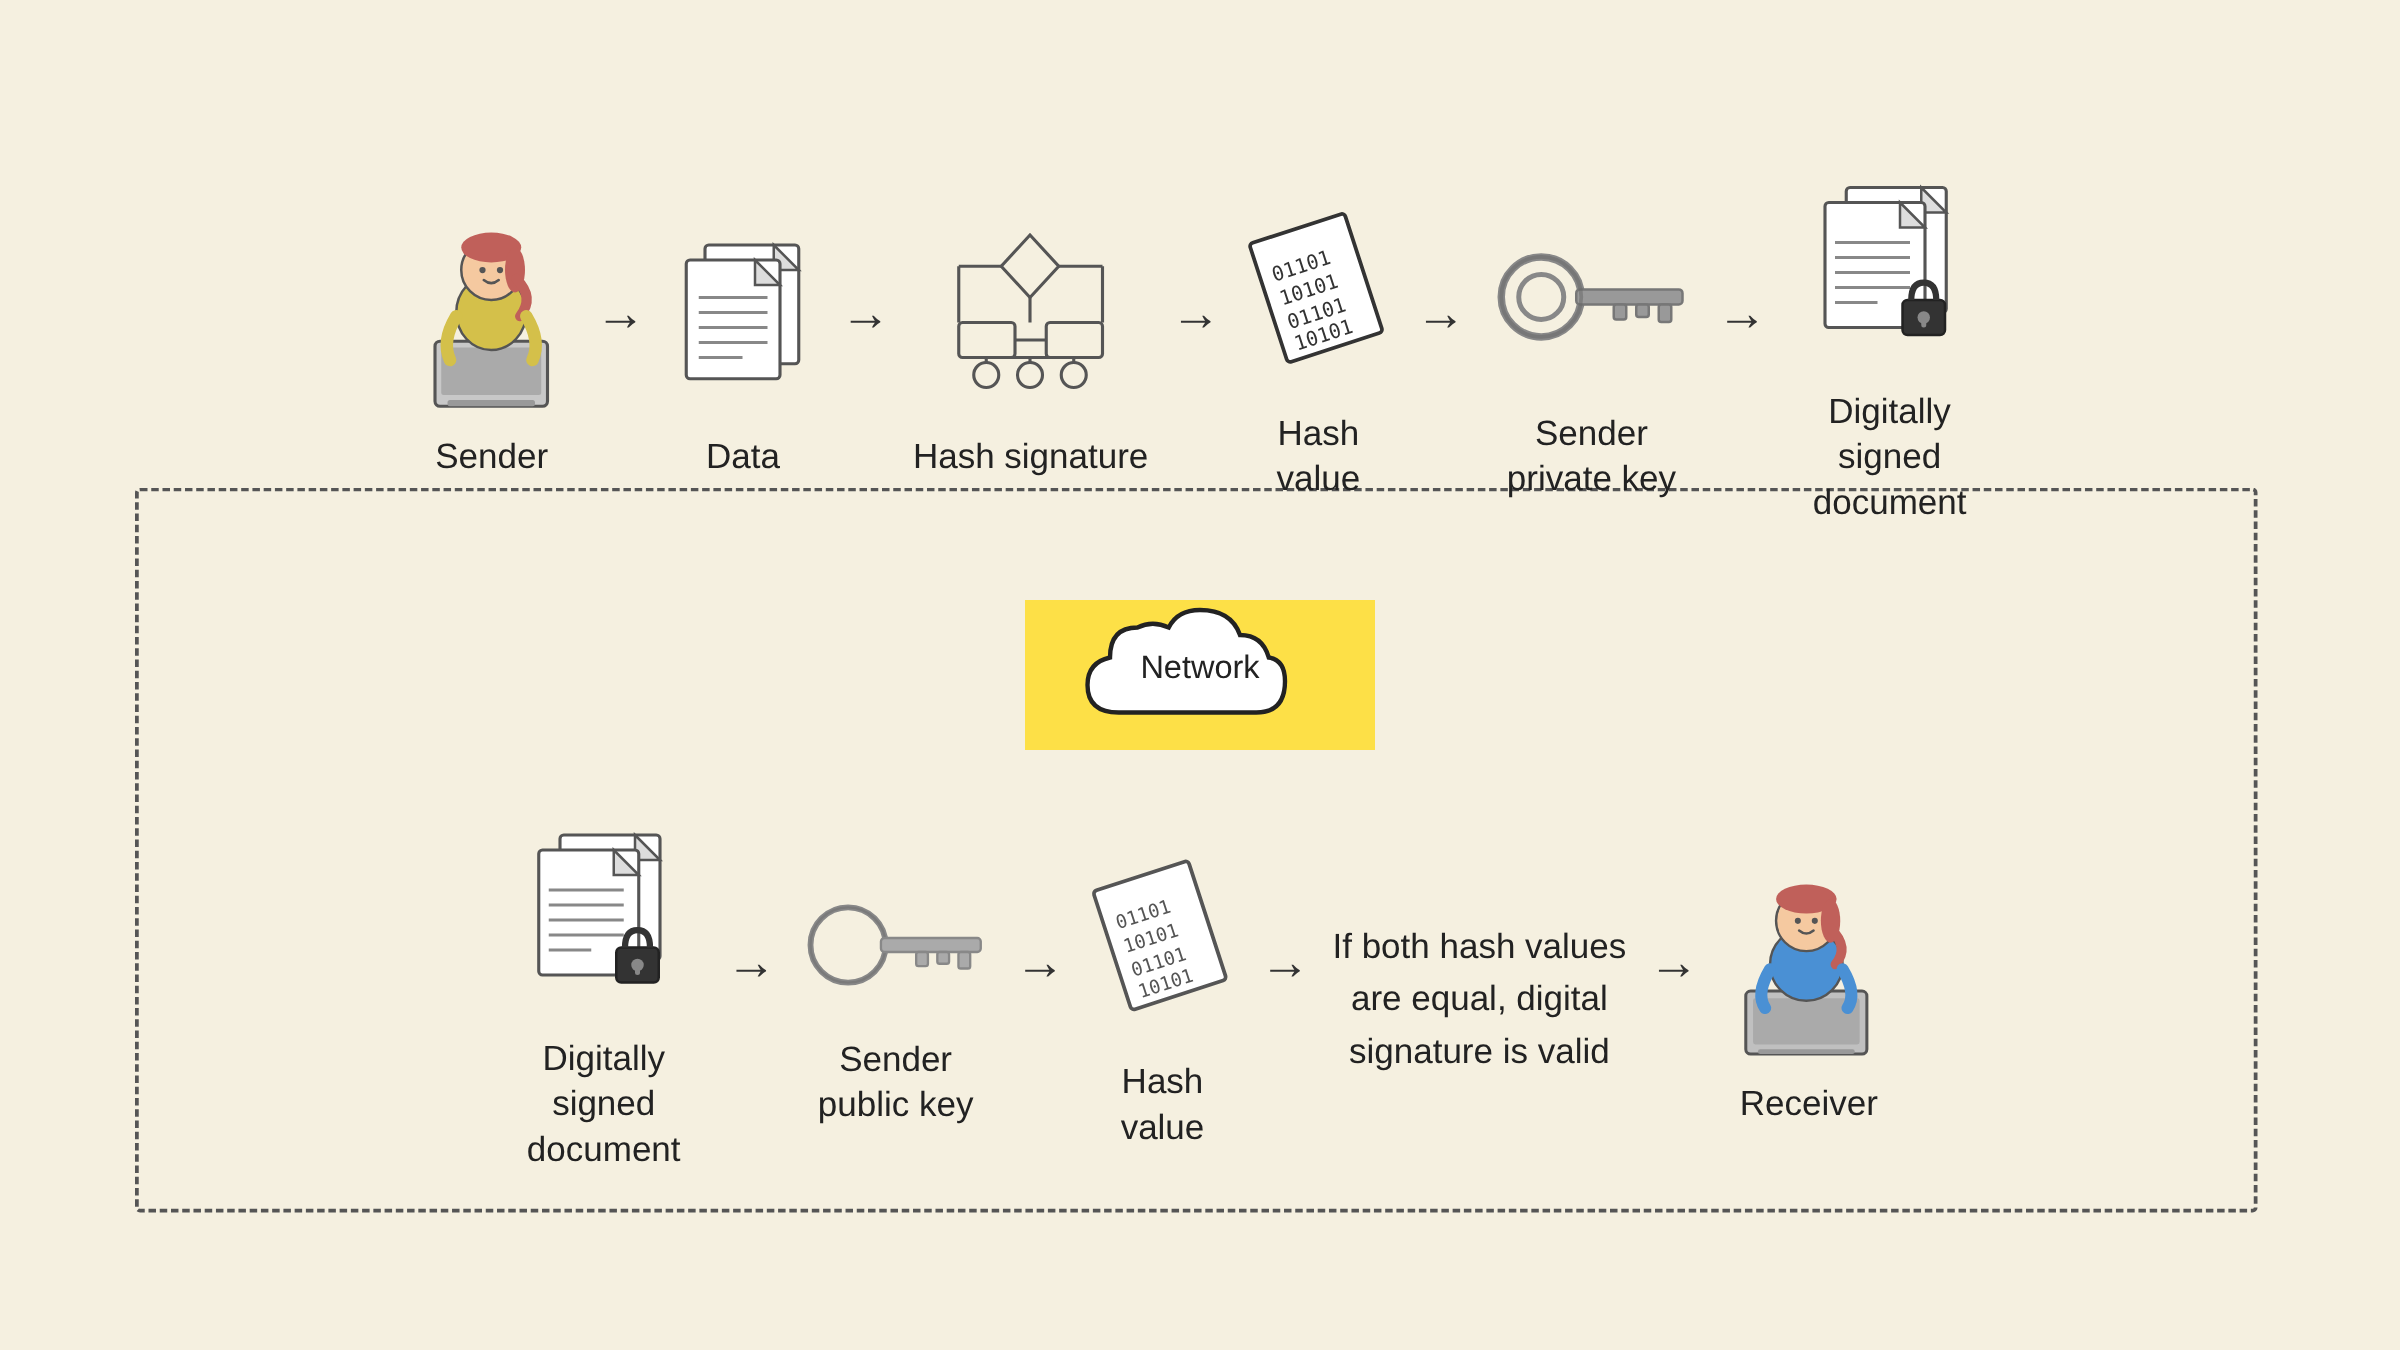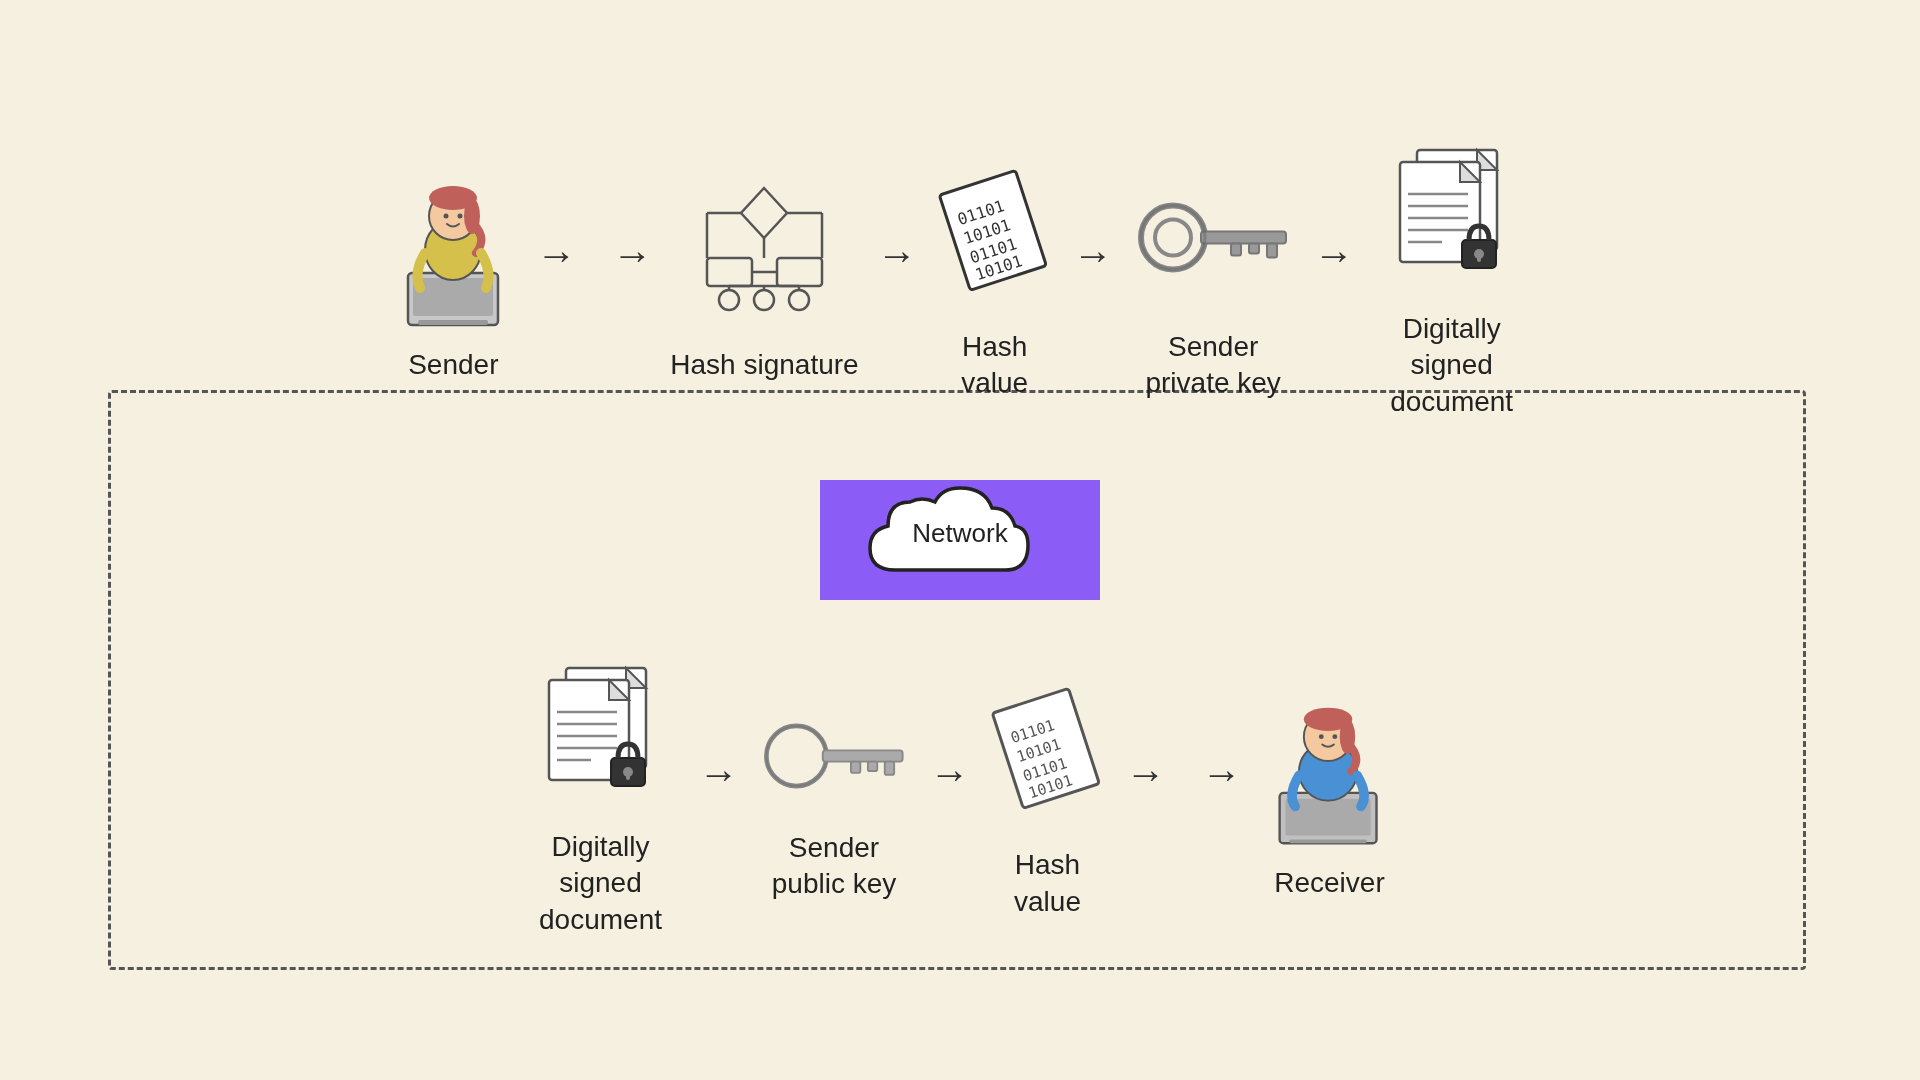--- a/index.html
+++ b/index.html
@@ -70,21 +70,21 @@
       height: 120px;
       display: flex;
       align-items: center;
       justify-content: center;
       margin-bottom: 0;
     }
 
     .cloud-container {
       position: relative;
       z-index: 3;
-      background: #8b5cf6;
+      background: #fde047;
       padding: 0 30px;
     }
 
     
     .bottom-row {
       display: flex;
       align-items: center;
       justify-content: center;
       gap: 0;
       margin-top: 60px;
@@ -143,20 +143,39 @@
 
           <path d="M37 75 Q25 95 32 110" stroke="#d4c04a" stroke-width="10" fill="none" stroke-linecap="round"></path>
           <path d="M93 75 Q105 95 98 110" stroke="#d4c04a" stroke-width="10" fill="none" stroke-linecap="round"></path>
         </svg>
       </div>
       <div class="node-label">Sender</div>
     </div>
 
     <div class="arrow">→</div>
 
+    <div class="node">
+      <div class="node-icon">
+        <svg width="120" height="155" viewBox="0 0 120 155">
+
+          <rect x="30" y="18" width="75" height="95" rx="3" fill="#fff" stroke="#555" stroke-width="2.5"></rect>
+          <polygon points="85,18 105,38 85,38" fill="#ddd" stroke="#555" stroke-width="2"></polygon>
+
+          <rect x="15" y="30" width="75" height="95" rx="3" fill="#fff" stroke="#555" stroke-width="2.5"></rect>
+          <polygon points="70,30 90,50 70,50" fill="#ddd" stroke="#555" stroke-width="2"></polygon>
+
+          <line x1="25" y1="60" x2="80" y2="60" stroke="#888" stroke-width="2.5"></line>
+          <line x1="25" y1="72" x2="80" y2="72" stroke="#888" stroke-width="2.5"></line>
+          <line x1="25" y1="84" x2="80" y2="84" stroke="#888" stroke-width="2.5"></line>
+          <line x1="25" y1="96" x2="80" y2="96" stroke="#888" stroke-width="2.5"></line>
+          <line x1="25" y1="108" x2="60" y2="108" stroke="#888" stroke-width="2.5"></line>
+        </svg>
+      </div>
+      <div class="node-label">Data</div>
+    </div>
 
     <div class="arrow">→</div>
 
     <div class="node">
       <div class="node-icon">
         <svg width="145" height="155" viewBox="0 0 145 155">
 
           <polygon points="72,10 95,35 72,60 49,35" fill="none" stroke="#555" stroke-width="2.5"></polygon>
 
           <line x1="72" y1="60" x2="72" y2="80" stroke="#555" stroke-width="2.5"></line>
@@ -325,20 +344,23 @@
             <text x="30" y="95" font-size="15" font-family="monospace" fill="#555">01101</text>
             <text x="30" y="113" font-size="15" font-family="monospace" fill="#555">10101</text>
           </g>
         </svg>
       </div>
       <div class="node-label">Hash<br>value</div>
     </div>
 
     <div class="arrow">→</div>
 
+    <div class="node" style="max-width:300px;">
+      <div class="node-label" style="font-size:28px; text-align:center; line-height:1.5;">If both hash values<br>are equal, digital<br>signature is valid</div>
+    </div>
 
     <div class="arrow">→</div>
 
     <div class="node">
       <div class="node-icon">
         <svg width="140" height="155" viewBox="0 0 140 160">
 
           <rect x="18" y="100" width="100" height="52" rx="4" fill="#c0c0c0" stroke="#555" stroke-width="2.5"></rect>
           <rect x="24" y="106" width="88" height="38" rx="2" fill="#aaa"></rect>
           <rect x="28" y="148" width="80" height="4" rx="2" fill="#999"></rect>

